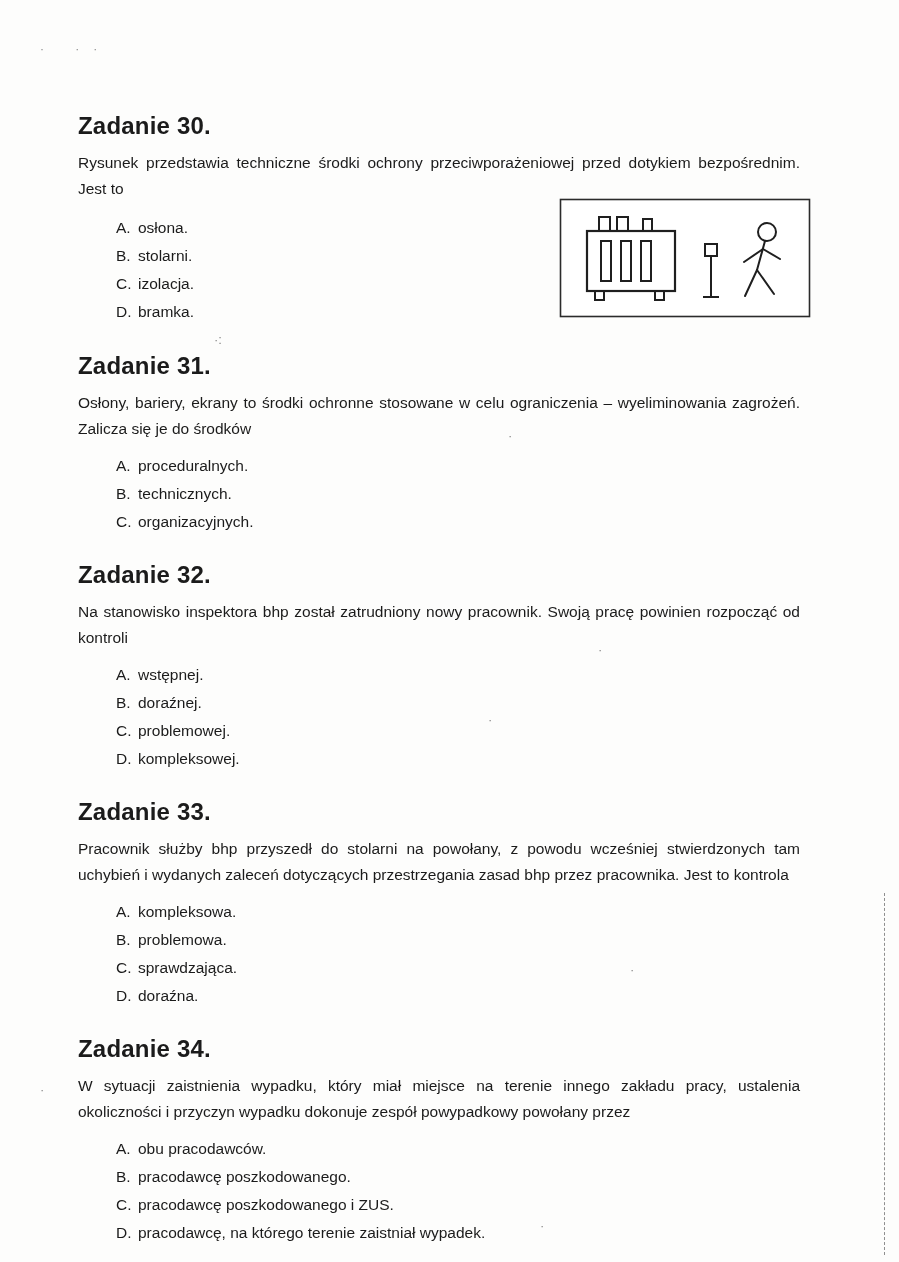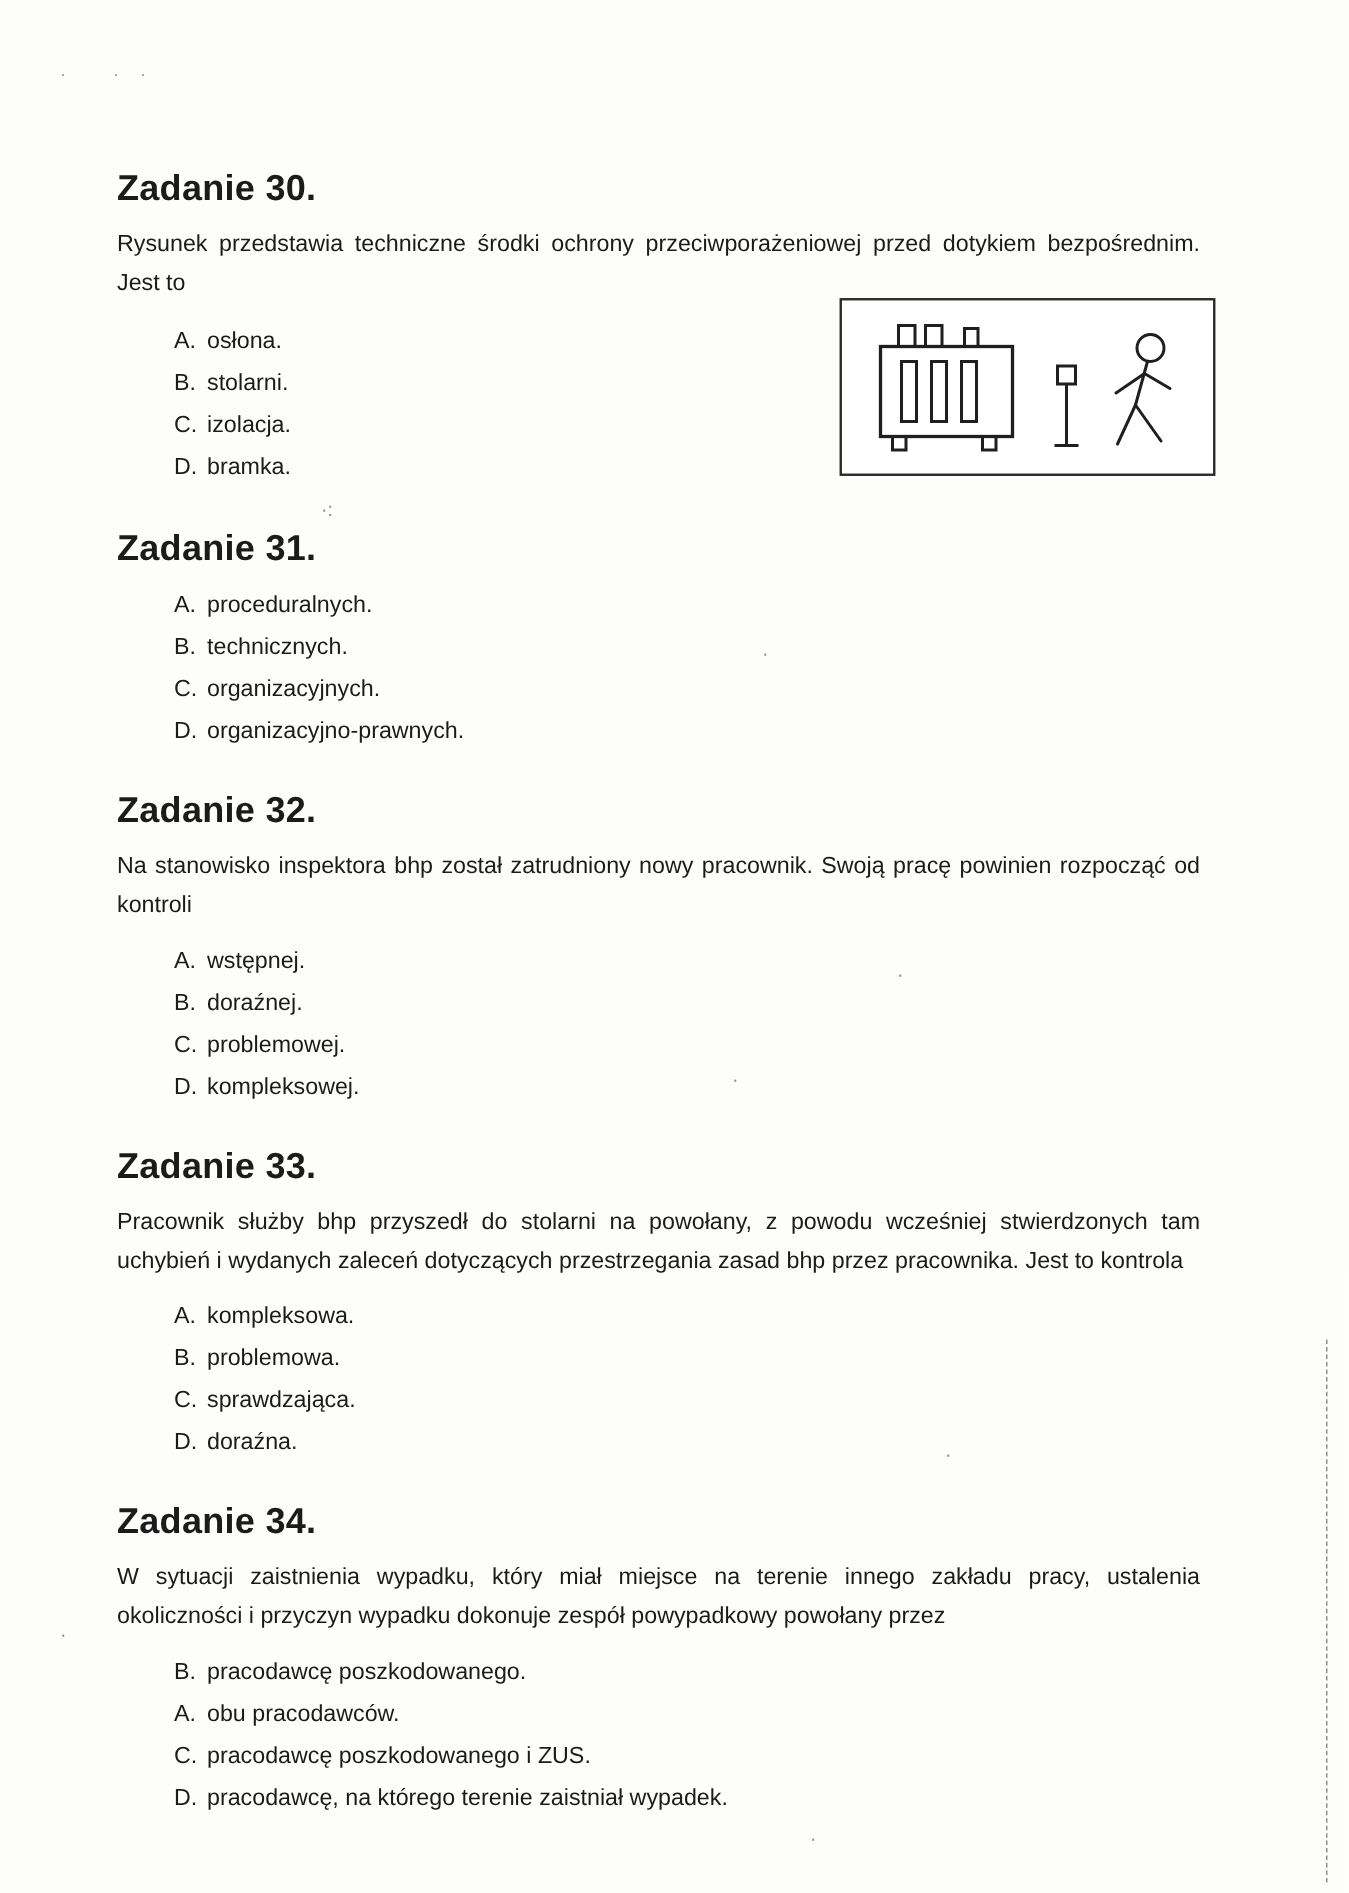--- a/index.html
+++ b/index.html
@@ -126,25 +126,25 @@
           <line x1="204" y1="51" x2="221" y2="61" stroke="#1f1f1f" stroke-width="2" stroke-linecap="round"></line>
           <line x1="198" y1="72" x2="186" y2="98" stroke="#1f1f1f" stroke-width="2" stroke-linecap="round"></line>
           <line x1="198" y1="72" x2="215" y2="96" stroke="#1f1f1f" stroke-width="2" stroke-linecap="round"></line>
         </svg>
       </figure>
     </div>
   </section>
 
   <section class="question">
     <h2 class="q-title">Zadanie 31.</h2>
+    <p class="q-body">Osłony, bariery, ekrany to środki ochronne stosowane w celu ograniczenia – wyeliminowania zagrożeń. Zalicza się je do środków</p>
     <ul class="options">
       <li><span class="opt-letter">A.</span><span>proceduralnych.</span></li>
       <li><span class="opt-letter">B.</span><span>technicznych.</span></li>
       <li><span class="opt-letter">C.</span><span>organizacyjnych.</span></li>
-      <li><span class="opt-letter">D.</span><span>organizacyjno-prawnych.</span></li>
     </ul>
   </section>
 
   <section class="question">
     <h2 class="q-title">Zadanie 32.</h2>
     <p class="q-body">Na stanowisko inspektora bhp został zatrudniony nowy pracownik. Swoją pracę powinien rozpocząć od kontroli</p>
     <ul class="options">
       <li><span class="opt-letter">A.</span><span>wstępnej.</span></li>
       <li><span class="opt-letter">B.</span><span>doraźnej.</span></li>
       <li><span class="opt-letter">C.</span><span>problemowej.</span></li>
@@ -160,22 +160,22 @@
       <li><span class="opt-letter">B.</span><span>problemowa.</span></li>
       <li><span class="opt-letter">C.</span><span>sprawdzająca.</span></li>
       <li><span class="opt-letter">D.</span><span>doraźna.</span></li>
     </ul>
   </section>
 
   <section class="question">
     <h2 class="q-title">Zadanie 34.</h2>
     <p class="q-body">W sytuacji zaistnienia wypadku, który miał miejsce na terenie innego zakładu pracy, ustalenia okoliczności i przyczyn wypadku dokonuje zespół powypadkowy powołany przez</p>
     <ul class="options">
+      <li><span class="opt-letter">A.</span><span>obu pracodawców.</span></li>
       <li><span class="opt-letter">B.</span><span>pracodawcę poszkodowanego.</span></li>
-      <li><span class="opt-letter">A.</span><span>obu pracodawców.</span></li>
       <li><span class="opt-letter">C.</span><span>pracodawcę poszkodowanego i ZUS.</span></li>
       <li><span class="opt-letter">D.</span><span>pracodawcę, na którego terenie zaistniał wypadek.</span></li>
     </ul>
   </section>
 
   <div class="artifact artifact-topleft">· ··</div>
   <div class="artifact artifact-dot1">·:</div>
   <div class="artifact artifact-dot2">·</div>
   <div class="artifact artifact-dot3">·</div>
   <div class="artifact artifact-dot4">·</div>

